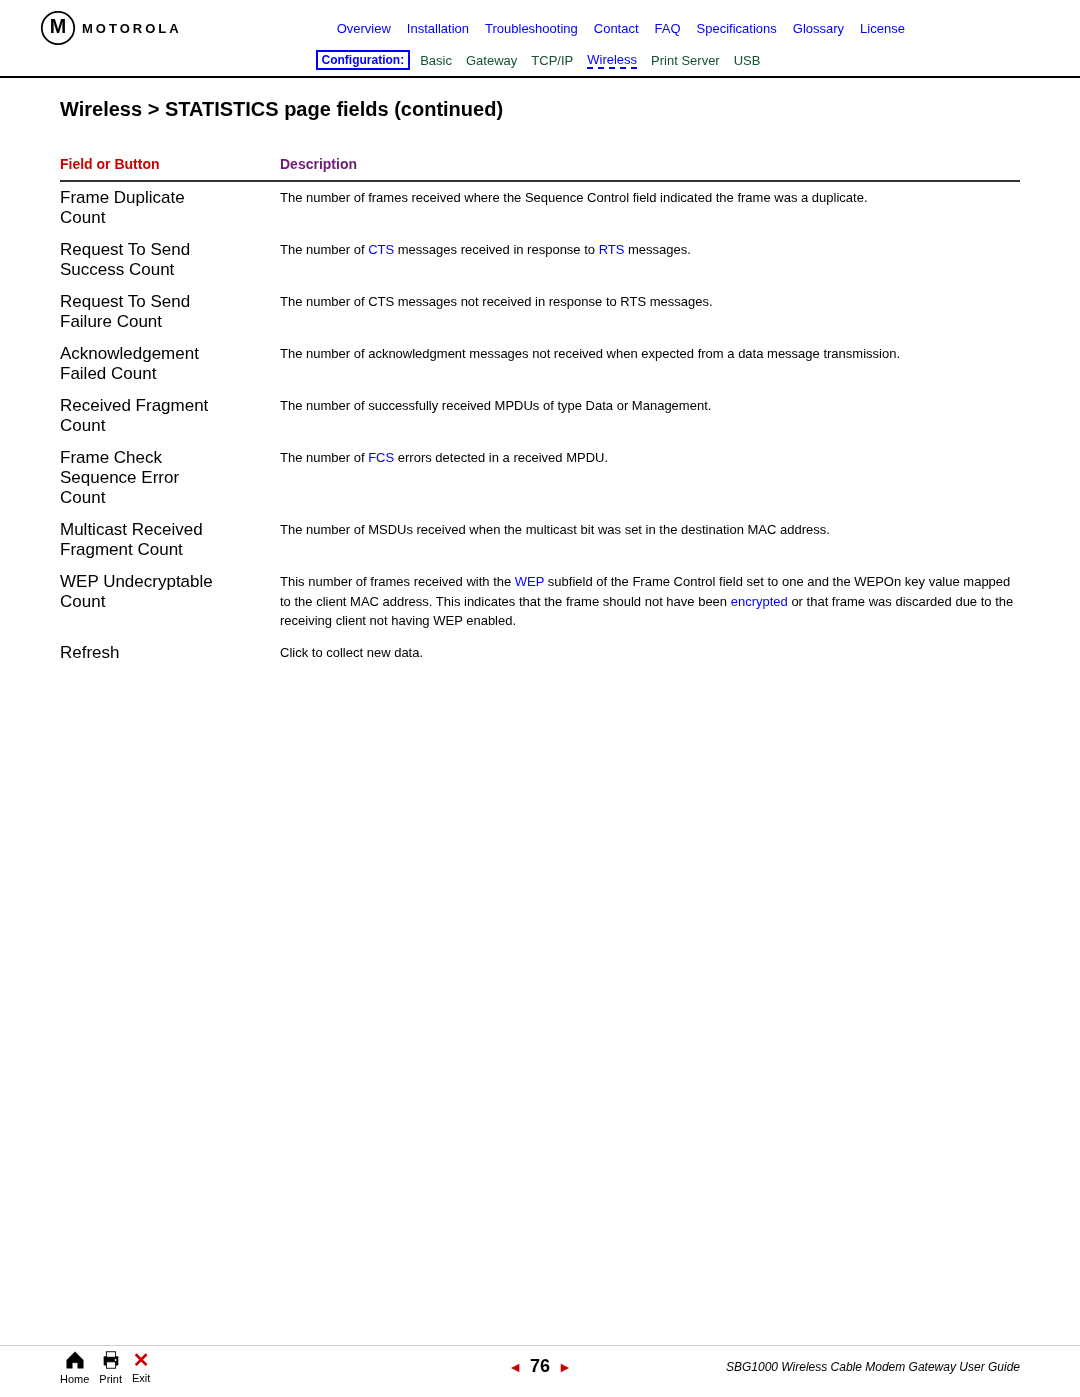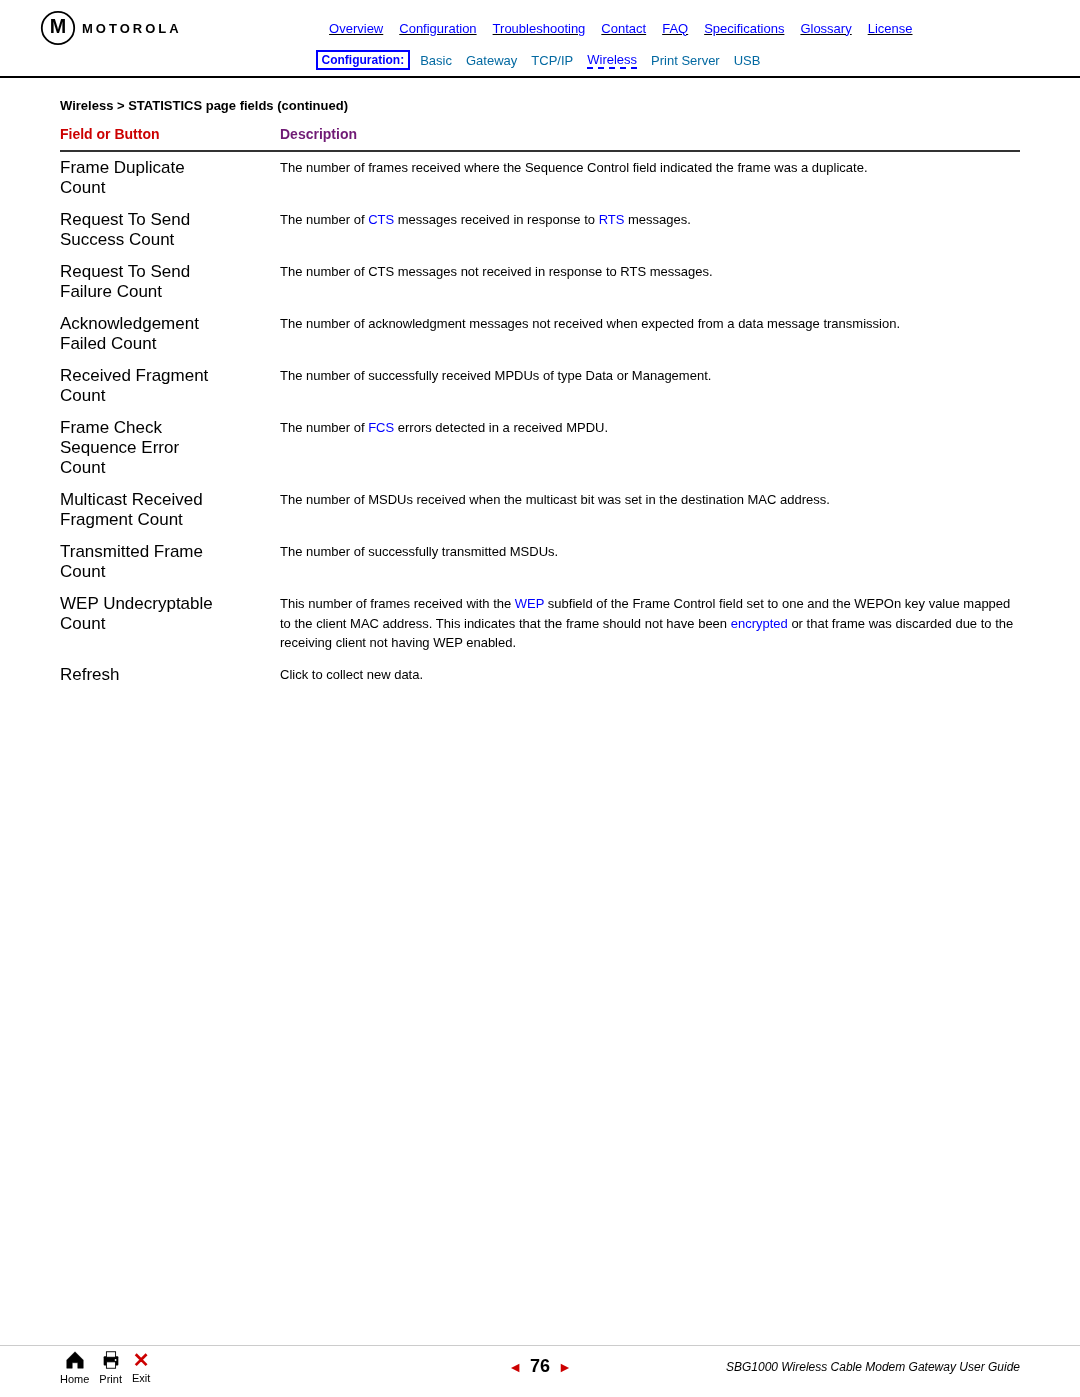--- a/index.html
+++ b/index.html
@@ -40,21 +40,20 @@
       font-weight: bold;
       letter-spacing: 3px;
       color: #000;
     }
     .nav-links {
       display: flex;
       gap: 0;
       flex: 1;
       justify-content: center;
       font-size: 13px;
-      text-decoration: underline;
     }
     .nav-link {
       color: #00f;
       text-decoration: none;
       margin: 0 8px;
       cursor: pointer;
     }
 
     .config-row {
       display: flex;
@@ -65,41 +64,41 @@
       margin-top: 2px;
     }
     .config-label {
       border: 2px solid #00f;
       color: #00f;
       font-weight: bold;
       padding: 1px 4px;
       font-size: 12px;
     }
     .config-link {
-      color: #0369a1;
+      color: #14532d;
       text-decoration: none;
       margin: 0 4px;
       cursor: pointer;
     }
     .wireless-link {
       border-bottom: 2px dashed #00f;
       text-decoration: none;
       color: #00f;
       margin: 0 4px;
     }
 
     
     .main-content {
       padding: 20px 60px 20px 60px;
     }
 
     .page-title {
-      font-size: 13px;
-      font-weight: bold;
-      margin-bottom: 13px;
+      font-size: 20px;
+      font-weight: bold;
+      margin-bottom: 35px;
     }
 
     
     .fields-table {
       width: 100%;
       border-collapse: collapse;
     }
     .fields-table thead tr th {
       font-weight: bold;
       font-size: 14px;
@@ -203,21 +202,21 @@
   <div class="header-top">
     <div class="motorola-logo">
       <svg class="motorola-emblem" viewBox="0 0 40 40">
         <circle cx="20" cy="20" r="18" fill="none" stroke="#000" stroke-width="2"></circle>
         <text x="20" y="26" text-anchor="middle" font-size="22" font-weight="bold" fill="#000">M</text>
       </svg>
       <span class="motorola-text">MOTOROLA</span>
     </div>
     <div class="nav-links">
       <a class="nav-link">Overview</a>
-      <a class="nav-link">Configuration</a>
+      <a class="nav-link">Installation</a>
       <a class="nav-link">Troubleshooting</a>
       <a class="nav-link">Contact</a>
       <a class="nav-link">FAQ</a>
       <a class="nav-link">Specifications</a>
       <a class="nav-link">Glossary</a>
       <a class="nav-link">License</a>
     </div>
   </div>
   <div class="config-row">
     <span class="config-label">Configuration:</span>
@@ -270,24 +269,20 @@
       <tr>
         <td class="field-name">Frame Check<br>Sequence Error<br>Count</td>
         <td class="field-desc">The number of <a class="link-blue">FCS</a> errors detected in a received MPDU.</td>
       </tr>
 
       <tr>
         <td class="field-name">Multicast Received<br>Fragment Count</td>
         <td class="field-desc">The number of MSDUs received when the multicast bit was set in the destination MAC address.</td>
       </tr>
 
-      <tr>
-        <td class="field-name">Transmitted Frame<br>Count</td>
-        <td class="field-desc">The number of successfully transmitted MSDUs.</td>
-      </tr>
 
       <tr>
         <td class="field-name">WEP Undecryptable<br>Count</td>
         <td class="field-desc">This number of frames received with the <a class="link-blue">WEP</a> subfield of the Frame Control field set to one and the WEPOn key value mapped to the client MAC address. This indicates that the frame should not have been <a class="link-blue">encrypted</a> or that frame was discarded due to the receiving client not having WEP enabled.</td>
       </tr>
 
       <tr>
         <td class="field-name">Refresh</td>
         <td class="field-desc">Click to collect new data.</td>
       </tr>

